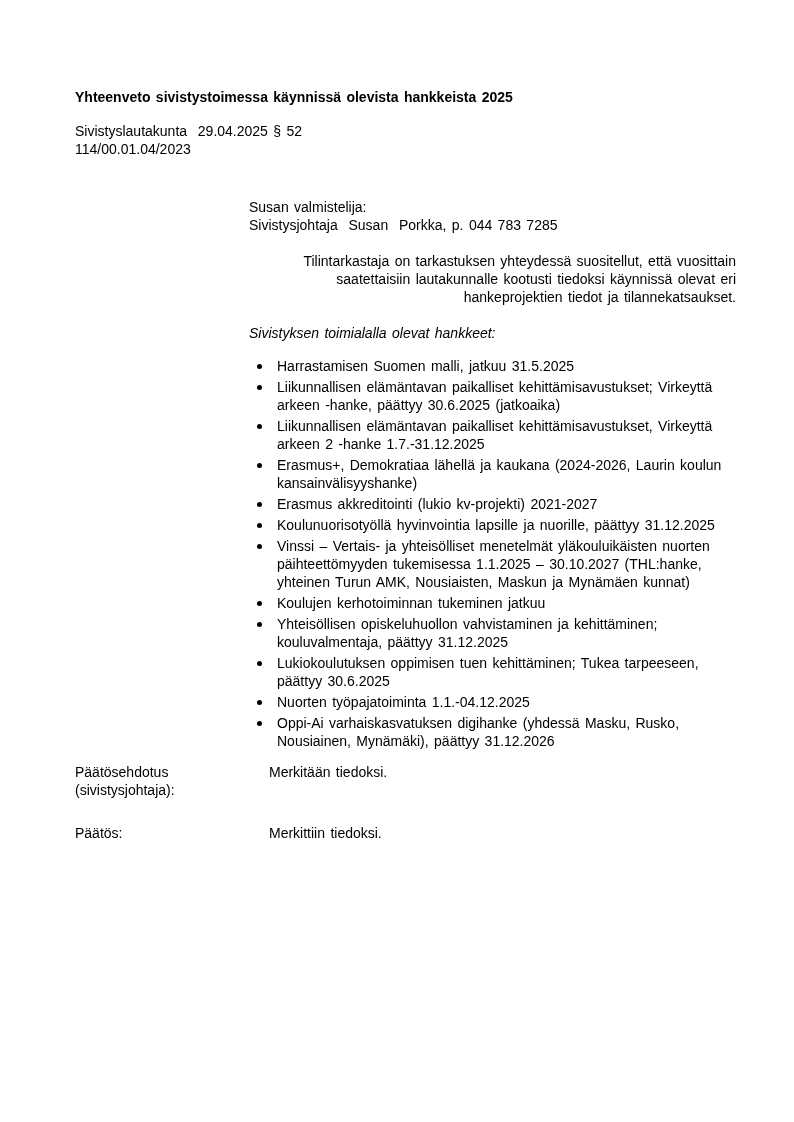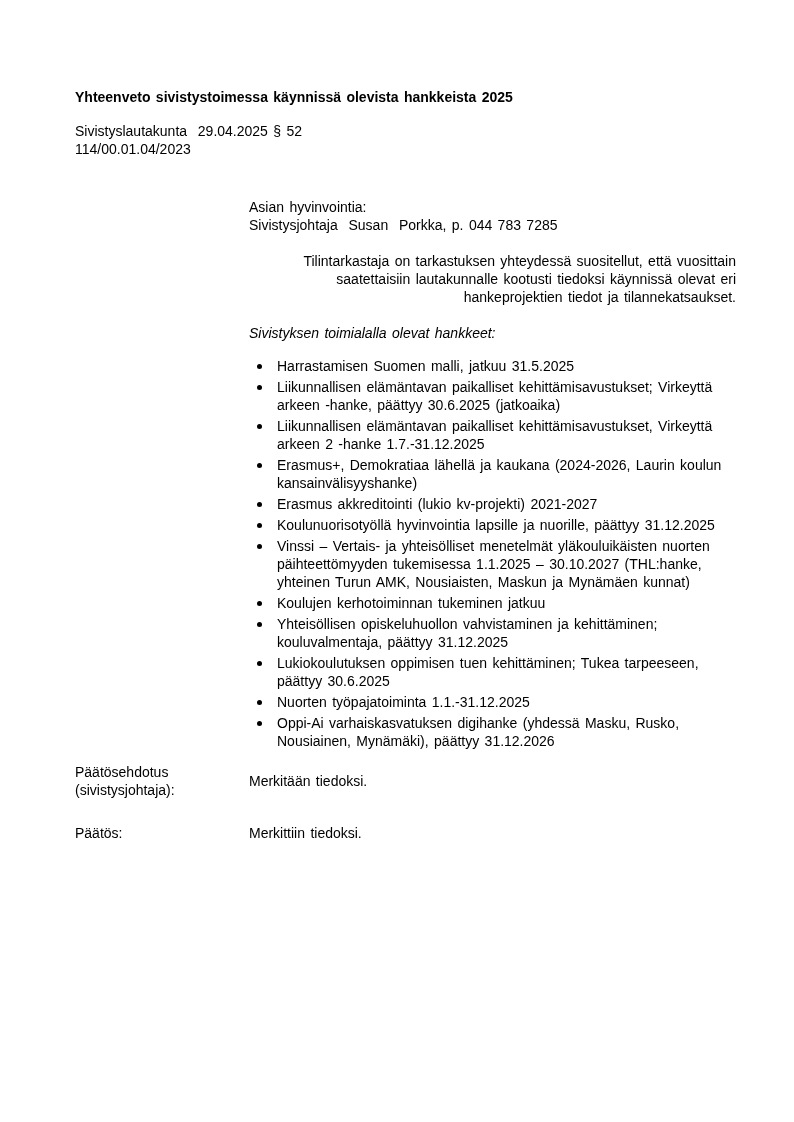--- a/index.html
+++ b/index.html
@@ -68,21 +68,22 @@
     position: absolute;
     left: 8px;
     top: 6.5px;
     width: 5px;
     height: 5px;
     border-radius: 50%;
     background: #000000;
   }
   .decision-row {
     display: flex;
-    align-items: center;
+    align-items: flex-start;
+    gap: 20px;
   }
   .decision-row.proposal {
     margin-top: 13px;
   }
   .decision-row.final {
     margin-top: 25px;
   }
   .label-col {
     flex: 0 0 174px;
     width: 174px;
@@ -97,39 +98,39 @@
 <div class="page">
 
   <h1 class="doc-title">Yhteenveto sivistystoimessa käynnissä olevista hankkeista 2025</h1>
 
   <div class="meta-block">
     <div class="meta-line">Sivistyslautakunta  29.04.2025 § 52</div>
     <div class="meta-line">114/00.01.04/2023</div>
   </div>
 
   <div class="content-col">
-    <div>Asian hyvinvointia:</div>
+    <div>Susan valmistelija:</div>
     <div class="preparer-value">Sivistysjohtaja  Susan  Porkka, p. 044 783 7285</div>
 
     <p class="intro-paragraph">Tilintarkastaja on tarkastuksen yhteydessä suositellut, että vuosittain saatettaisiin lautakunnalle kootusti tiedoksi käynnissä olevat eri hankeprojektien tiedot ja tilannekatsaukset.</p>
 
     <p class="projects-heading">Sivistyksen toimialalla olevat hankkeet:</p>
 
     <ul class="projects-list">
         <li>Harrastamisen Suomen malli, jatkuu 31.5.2025</li>
         <li>Liikunnallisen elämäntavan paikalliset kehittämisavustukset; Virkeyttä arkeen -hanke, päättyy 30.6.2025 (jatkoaika)</li>
         <li>Liikunnallisen elämäntavan paikalliset kehittämisavustukset, Virkeyttä arkeen 2 -hanke 1.7.-31.12.2025</li>
         <li>Erasmus+, Demokratiaa lähellä ja kaukana (2024-2026, Laurin koulun kansainvälisyyshanke)</li>
         <li>Erasmus akkreditointi (lukio kv-projekti) 2021-2027</li>
         <li>Koulunuorisotyöllä hyvinvointia lapsille ja nuorille, päättyy 31.12.2025</li>
         <li>Vinssi – Vertais- ja yhteisölliset menetelmät yläkouluikäisten nuorten päihteettömyyden tukemisessa 1.1.2025 – 30.10.2027 (THL:hanke, yhteinen Turun AMK, Nousiaisten, Maskun ja Mynämäen kunnat)</li>
         <li>Koulujen kerhotoiminnan tukeminen jatkuu</li>
         <li>Yhteisöllisen opiskeluhuollon vahvistaminen ja kehittäminen; kouluvalmentaja, päättyy 31.12.2025</li>
         <li>Lukiokoulutuksen oppimisen tuen kehittäminen; Tukea tarpeeseen, päättyy 30.6.2025</li>
-        <li>Nuorten työpajatoiminta 1.1.-31.12.2025</li>
+        <li>Nuorten työpajatoiminta 1.1.-04.12.2025</li>
         <li>Oppi-Ai varhaiskasvatuksen digihanke (yhdessä Masku, Rusko, Nousiainen, Mynämäki), päättyy 31.12.2026</li>
       </ul>
   </div>
 
   <div class="decision-row proposal">
     <div class="label-col">
       <div>Päätösehdotus</div>
       <div>(sivistysjohtaja):</div>
     </div>
     <div class="value-col">Merkitään tiedoksi.</div>

